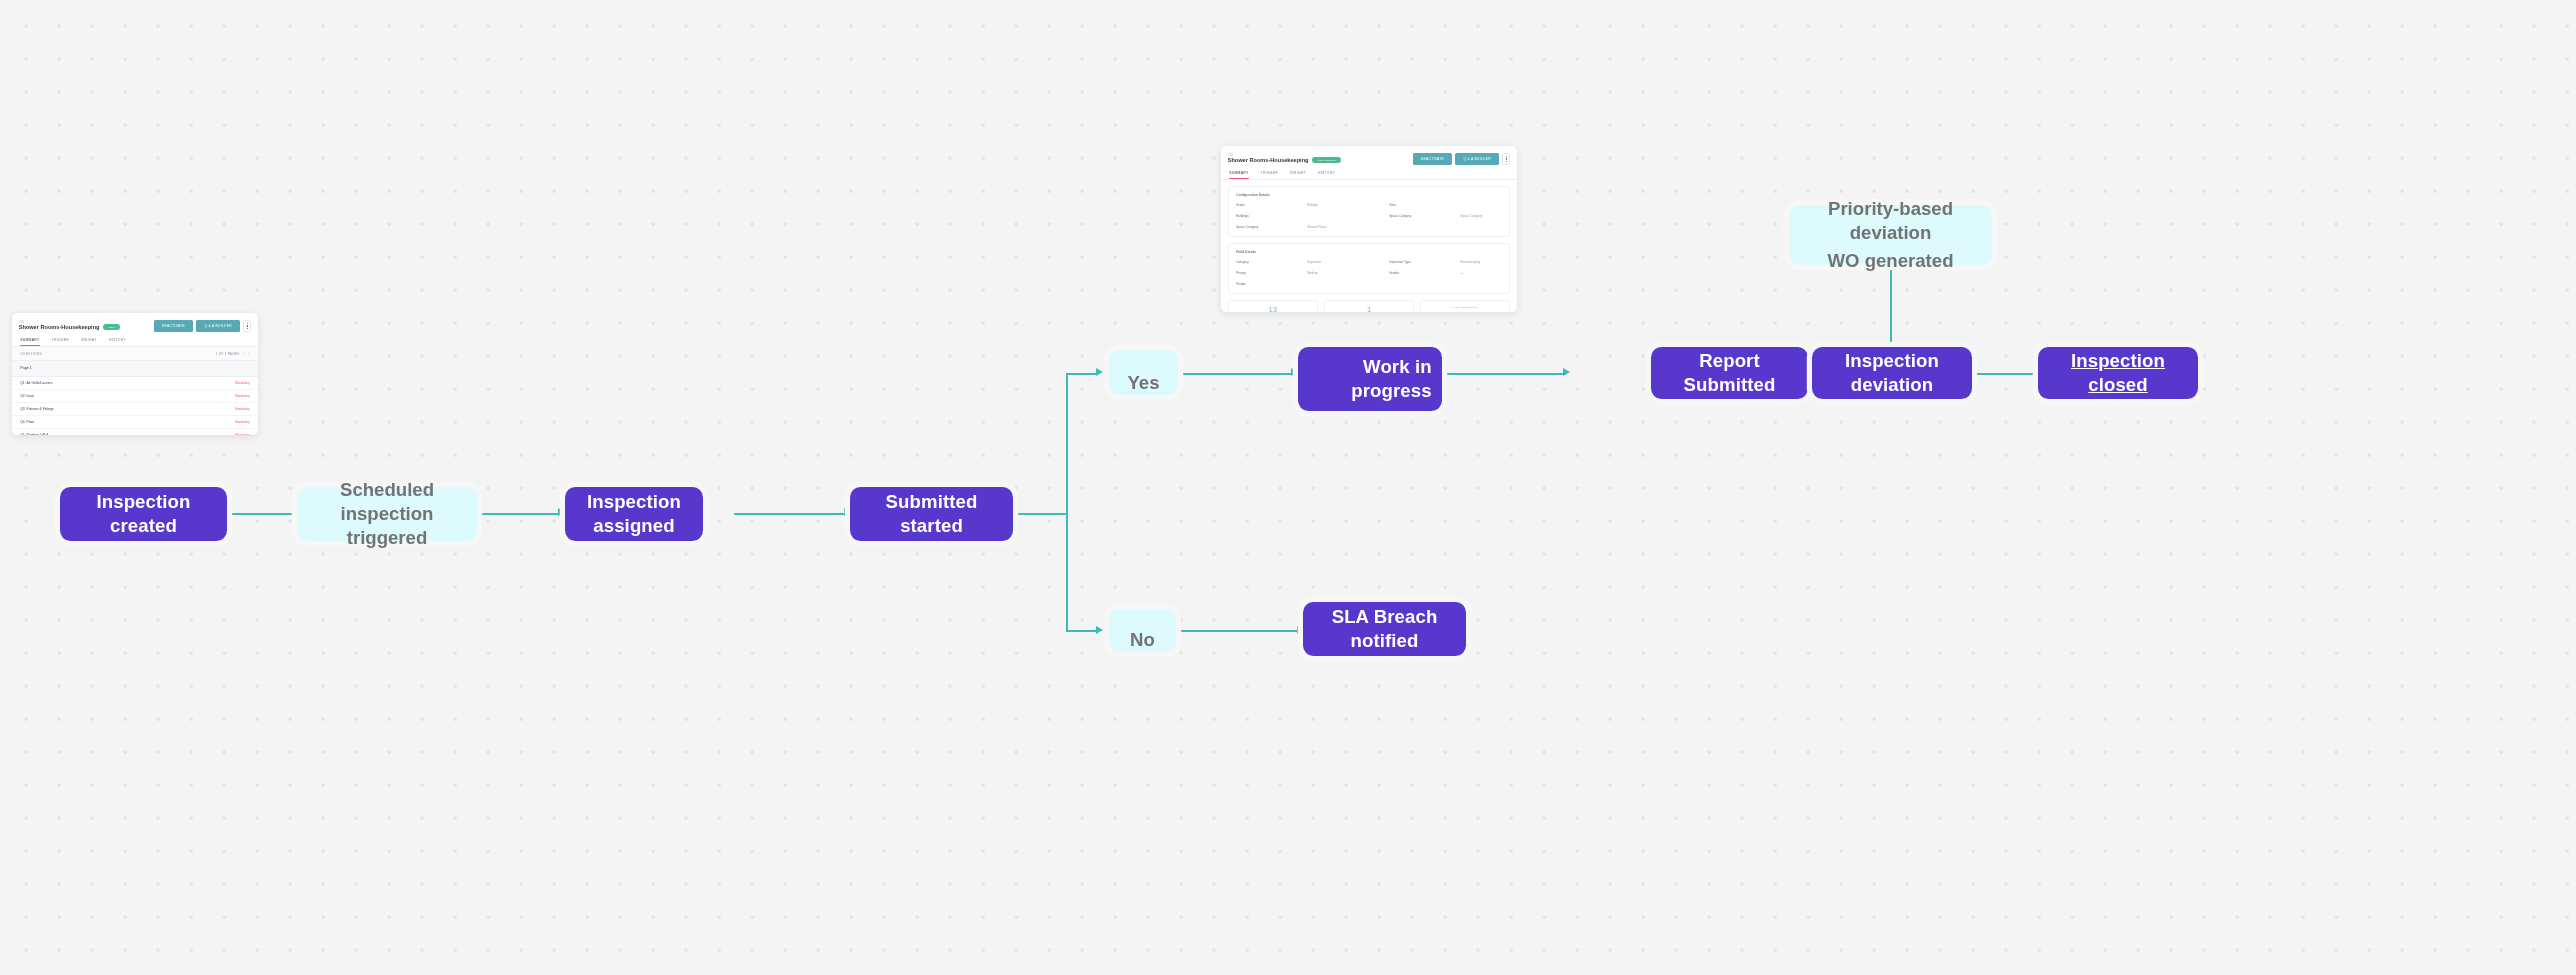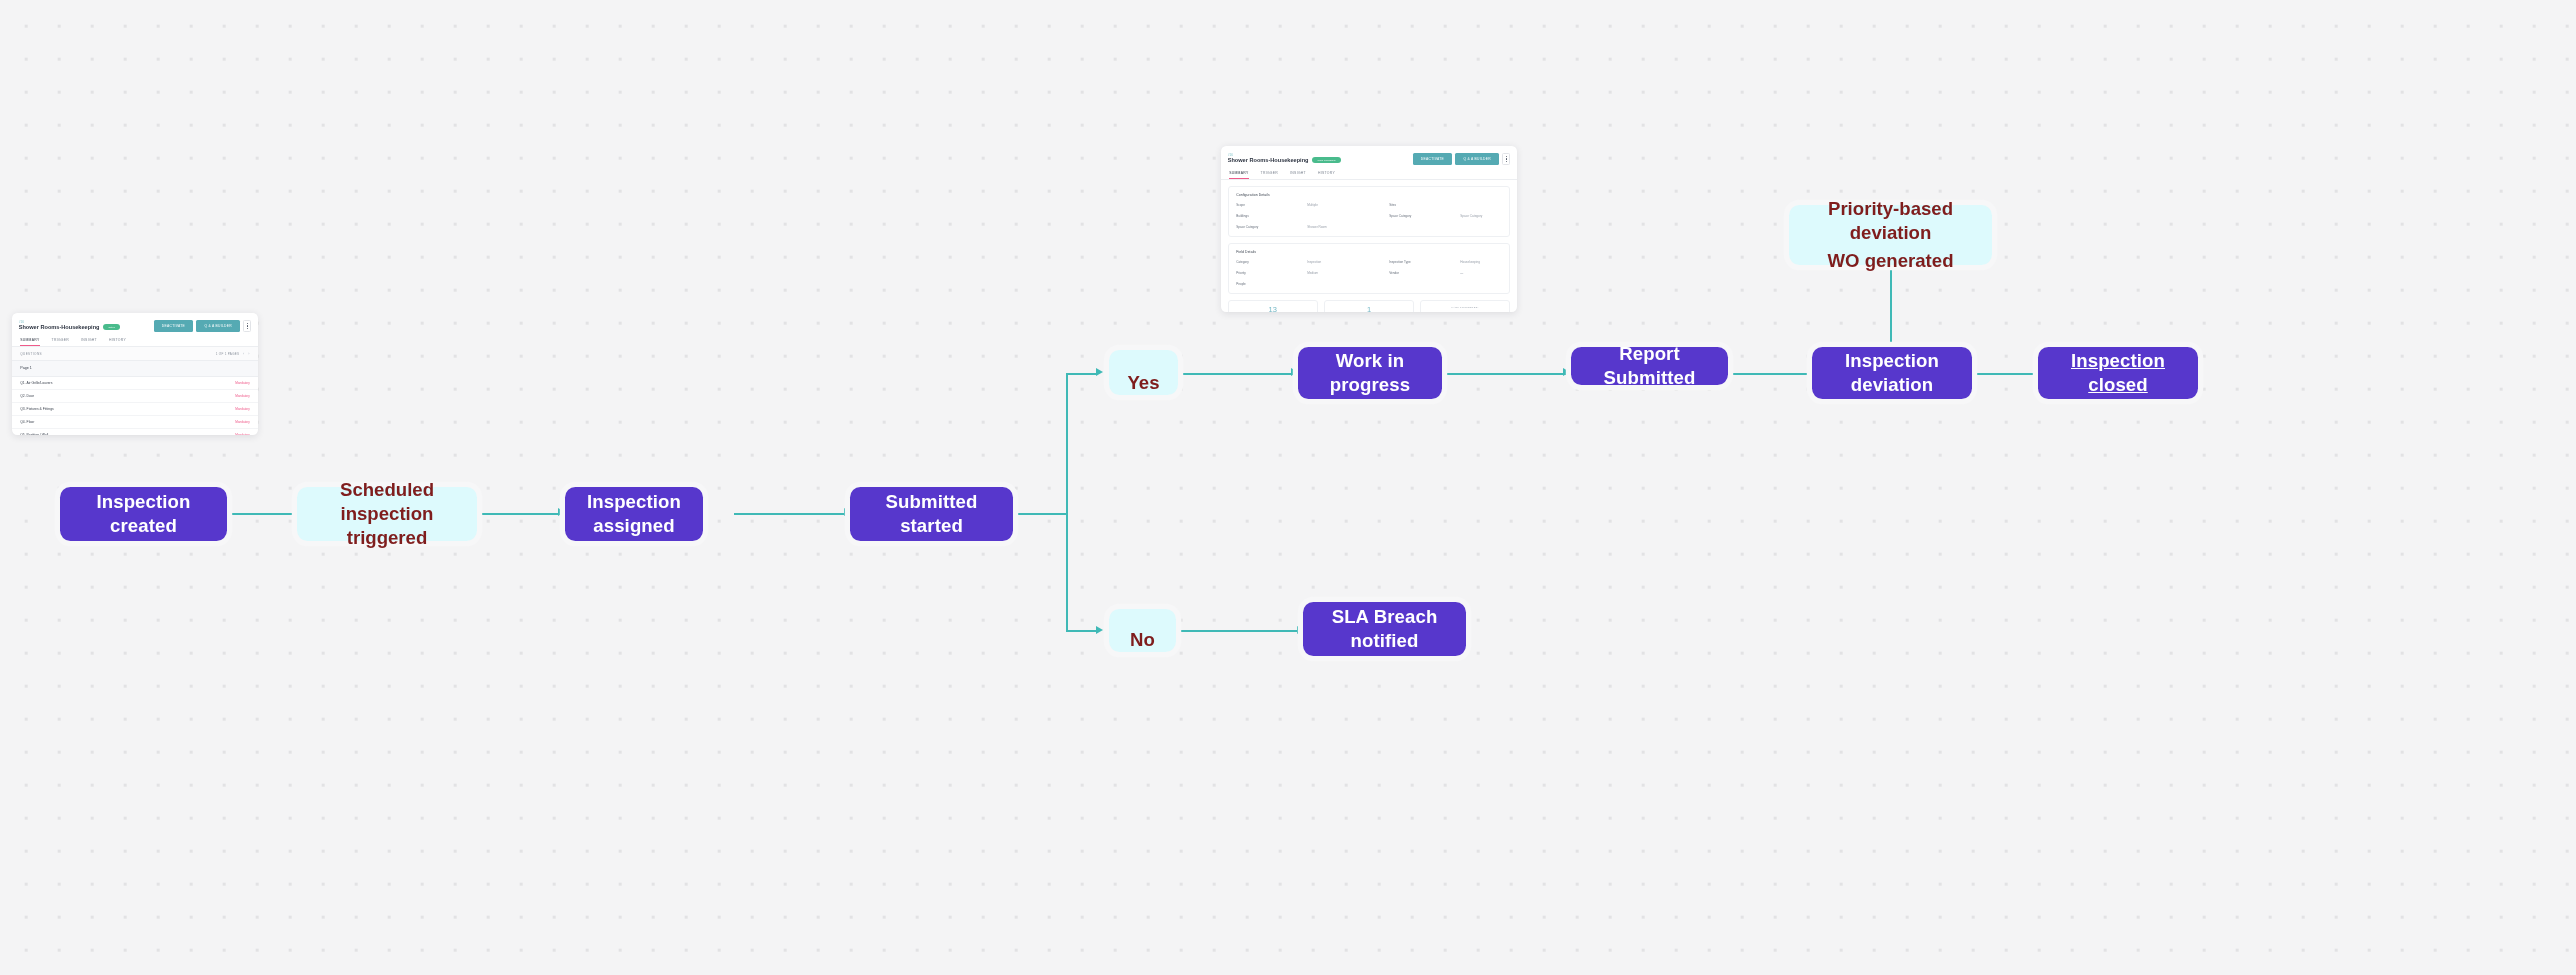--- a/index.html
+++ b/index.html
@@ -33,21 +33,21 @@
     box-shadow: 0 0 0 5.2px #f7f7f8;
   }
   .node.purple {
     background: #5737cc;
     color: #ffffff;
     font-size: 18.6px;
     letter-spacing: 0.1px;
   }
   .node.cyan {
     background: #ddfafd;
-    color: #7f1d1d;
+    color: #737373;
     font-size: 18.6px;
   }
   .node.cyan.small { font-size: 18.6px; align-items: flex-end; }
 
   
   .conn {
     position: absolute;
     background: #3fb9b6;
   }
   .conn.h { height: 1.5px; }
@@ -400,25 +400,25 @@
 </div>
 
 <div class="node cyan small" style="left:1109px; top:350px; width:69px; height:45px;">
   <span>Yes</span>
 </div>
 
 <div class="node cyan small" style="left:1109px; top:609px; width:67px; height:43px;">
   <span>No</span>
 </div>
 
-<div class="node purple" style="left:1298px; top:347px; width:144px; height:52px;">
+<div class="node purple" style="left:1298px; top:347px; width:144px; height:64px;text-align:right;">
   <span>Work in progress</span>
 </div>
 
-<div class="node purple" style="left:1571px; top:347px; width:157px; height:38px;">
+<div class="node purple" style="left:1651px; top:347px; width:157px; height:52px;">
   <span>Report Submitted</span>
 </div>
 
 <div class="node purple" style="left:1812px; top:347px; width:160px; height:52px;">
   <span>Inspection deviation</span>
 </div>
 
 <div class="node purple" style="left:2038px; top:347px; width:160px; height:52px;text-decoration:underline;">
   <span>Inspection closed</span>
 </div>

